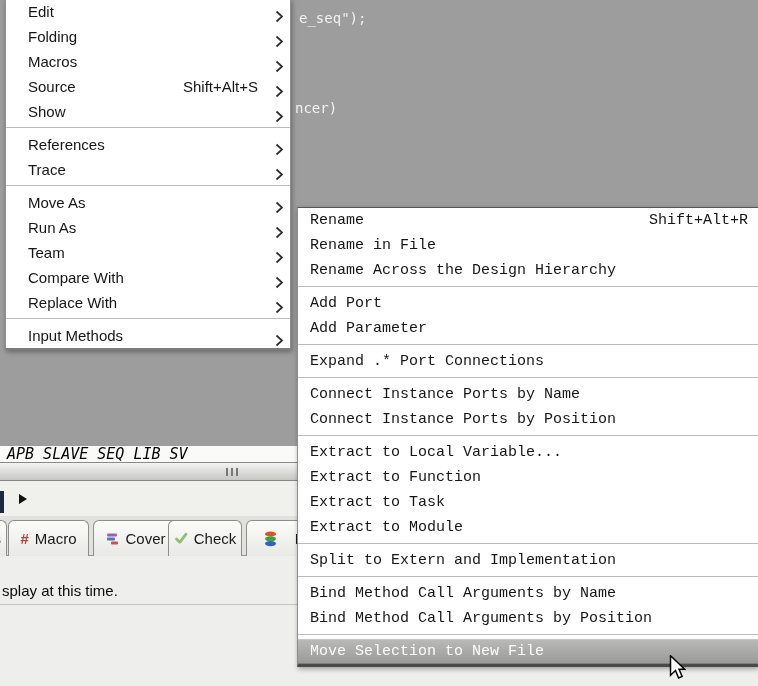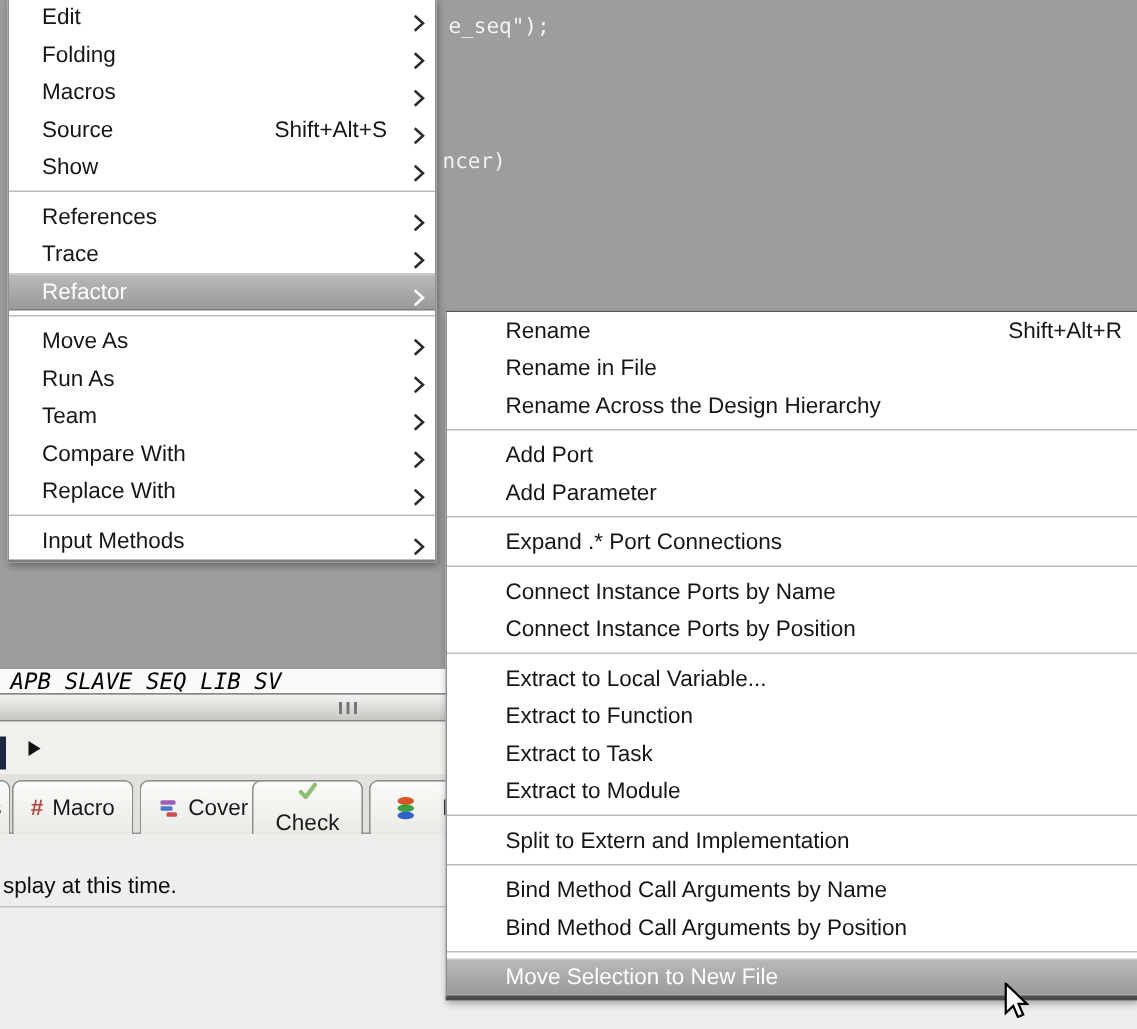--- a/index.html
+++ b/index.html
@@ -32,39 +32,39 @@
   .tabbar{position:absolute;left:0;top:516px;width:758px;height:40px;background:#e1e1de;
           border-bottom:1px solid #97979a;box-sizing:border-box;}
   .tab{position:absolute;top:4px;height:36px;box-sizing:border-box;
        border:1px solid #8d8d8b;border-bottom:none;border-radius:6px 6px 0 0;
        background:linear-gradient(#fbfbf9,#e9e9e6);
        display:flex;align-items:center;justify-content:center;gap:6px;
        font-size:15px;color:#1a1a1a;}
   .tab-0{left:-31px;width:38px;justify-content:flex-end;padding-right:5px;}
   .tab-1{left:8px;width:81px;}
   .tab-2{left:93px;width:86px;}
-  .tab-3{left:168px;width:74px;flex-direction:column;}
+  .tab-3{left:168px;width:74px;}
   .tab-4{left:246px;width:74px;justify-content:space-between;padding-left:17px;}
   .tab-icon{display:inline-flex;align-items:center;}
   .icon-hash{color:#b5443c;font-weight:bold;font-size:15px;}
 
   
   .content-panel{position:absolute;left:0;top:556px;width:758px;height:130px;background:#eeeeec;}
   .status-text{position:absolute;left:2px;top:26px;font-size:15px;color:#0b0b0b;}
   .status-divider{position:absolute;left:0;top:48px;width:758px;border-top:1px solid #c2c2c0;}
 
   
   .menu{position:absolute;background:#ffffff;border:1px solid #8f8f8d;
         box-shadow:1px 2px 5px rgba(0,0,0,.35);box-sizing:border-box;}
   .menu-left{left:5px;top:-2px;width:286px;border-bottom:2px solid #7d7d7b;}
   .menu-sub{left:297px;top:207px;width:461px;border-top:1px solid #565654;border-bottom:3px solid #4a4a48;border-right:none;}
   .menu-item{position:relative;height:25px;line-height:25px;font-size:15px;color:#161616;
              white-space:nowrap;box-sizing:border-box;}
   .menu-left .menu-item{padding-left:22px;}
-  .menu-sub  .menu-item{padding-left:39px;}
+  .menu-sub  .menu-item{padding-left:12px;font-family:Liberation Mono, monospace;}
   .menu-item.highlighted{background:linear-gradient(#b9b9b7,#9a9a98);color:#fdfdfc;
              border-top:1px solid #c6c6c4;border-bottom:1px solid #7e7e7c;line-height:23px;}
   .mi-shortcut{position:absolute;top:0;font-size:15px;}
   .menu-left .mi-shortcut{right:32px;}
   .menu-sub  .mi-shortcut{right:10px;}
   .mi-arrow{position:absolute;right:6px;top:6px;color:#2c2c2c;}
   .menu-item.highlighted .mi-arrow{color:#fdfdfc;}
   .menu-sep{height:8px;position:relative;}
   .menu-sep:after{content:"";position:absolute;left:0;right:0;top:3px;border-top:1px solid #bcbcba;}
 
@@ -154,23 +154,20 @@
     <div class="menu-item"><span class="mi-label">Show</span><span class="mi-arrow"><svg width="9" height="13" viewBox="0 0 9 13">
           <polyline points="1.5,1.5 7,6.5 1.5,11.5" fill="none" stroke="currentColor" stroke-width="1.7"></polyline>
         </svg></span></div>
     <div class="menu-sep"></div>
     <div class="menu-item"><span class="mi-label">References</span><span class="mi-arrow"><svg width="9" height="13" viewBox="0 0 9 13">
           <polyline points="1.5,1.5 7,6.5 1.5,11.5" fill="none" stroke="currentColor" stroke-width="1.7"></polyline>
         </svg></span></div>
     <div class="menu-item"><span class="mi-label">Trace</span><span class="mi-arrow"><svg width="9" height="13" viewBox="0 0 9 13">
           <polyline points="1.5,1.5 7,6.5 1.5,11.5" fill="none" stroke="currentColor" stroke-width="1.7"></polyline>
         </svg></span></div>
-    <div class="menu-item highlighted"><span class="mi-label">Refactor</span><span class="mi-arrow"><svg width="9" height="13" viewBox="0 0 9 13">
-          <polyline points="1.5,1.5 7,6.5 1.5,11.5" fill="none" stroke="currentColor" stroke-width="1.7"></polyline>
-        </svg></span></div>
     <div class="menu-sep"></div>
     <div class="menu-item"><span class="mi-label">Move As</span><span class="mi-arrow"><svg width="9" height="13" viewBox="0 0 9 13">
           <polyline points="1.5,1.5 7,6.5 1.5,11.5" fill="none" stroke="currentColor" stroke-width="1.7"></polyline>
         </svg></span></div>
     <div class="menu-item"><span class="mi-label">Run As</span><span class="mi-arrow"><svg width="9" height="13" viewBox="0 0 9 13">
           <polyline points="1.5,1.5 7,6.5 1.5,11.5" fill="none" stroke="currentColor" stroke-width="1.7"></polyline>
         </svg></span></div>
     <div class="menu-item"><span class="mi-label">Team</span><span class="mi-arrow"><svg width="9" height="13" viewBox="0 0 9 13">
           <polyline points="1.5,1.5 7,6.5 1.5,11.5" fill="none" stroke="currentColor" stroke-width="1.7"></polyline>
         </svg></span></div>

